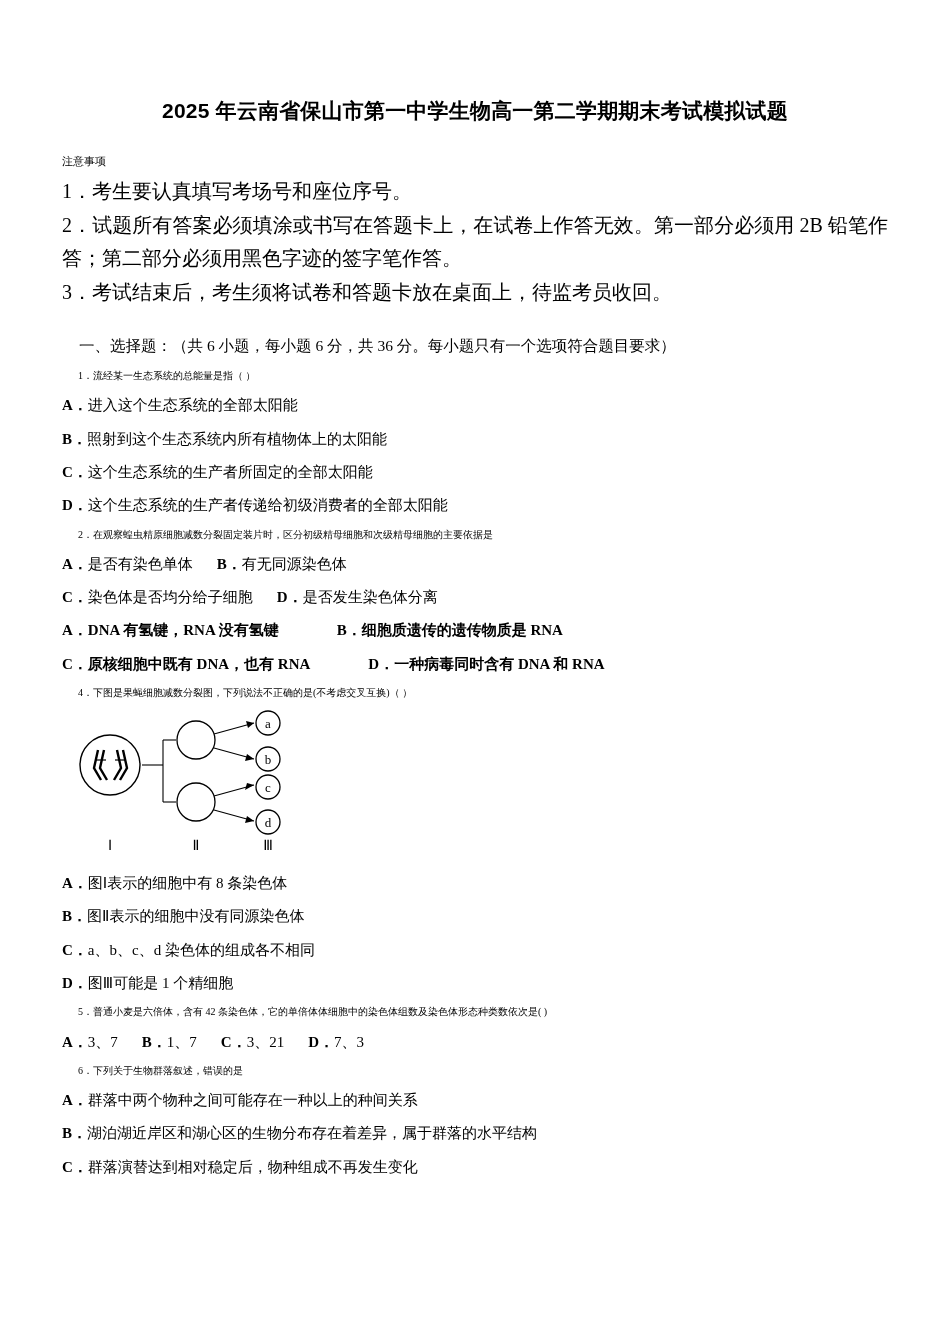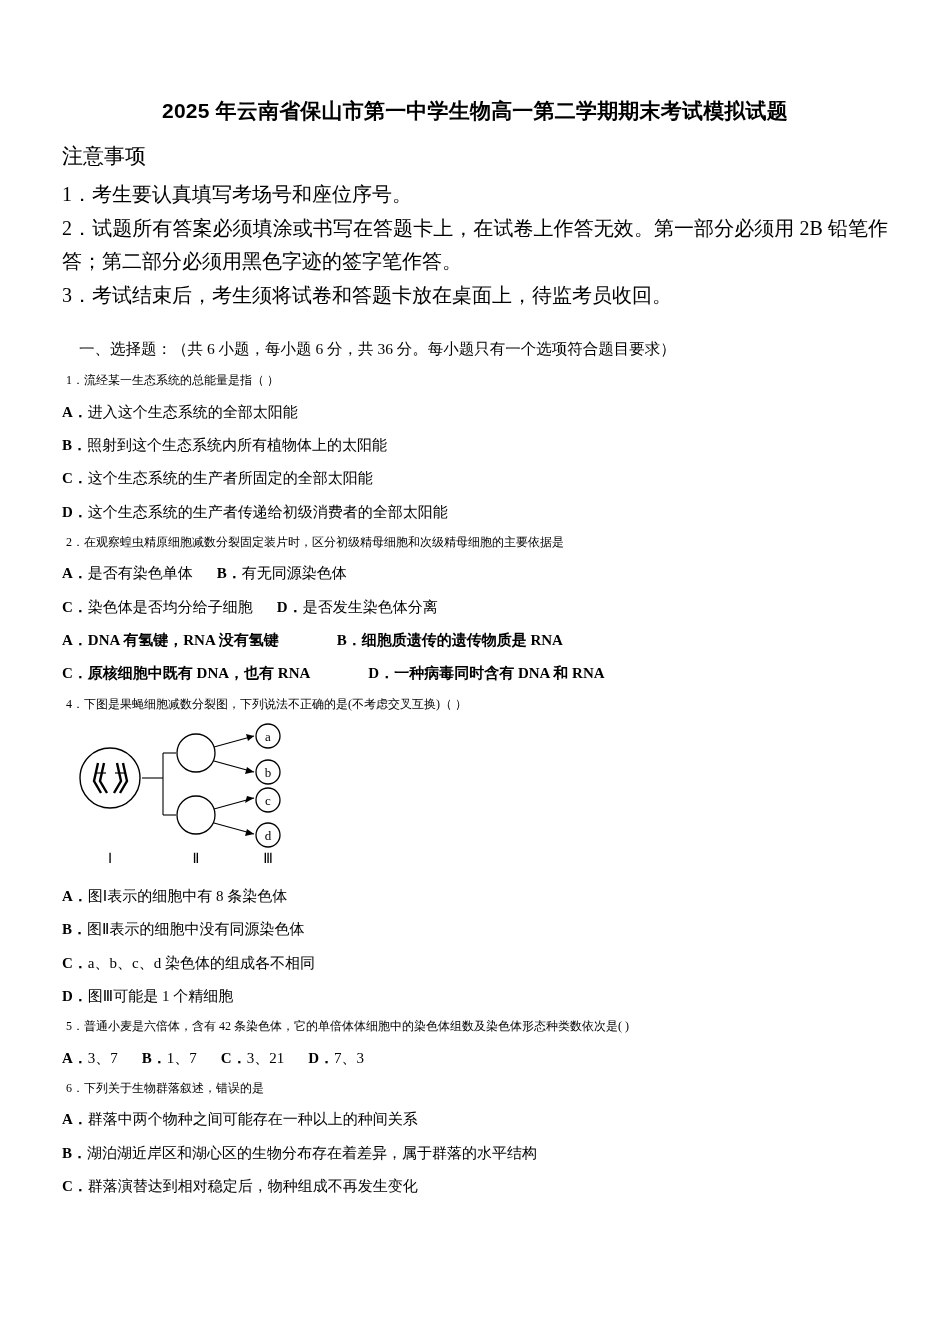--- a/index.html
+++ b/index.html
@@ -21,44 +21,44 @@
     height: 1344px;
     box-sizing: border-box;
     padding: 96px 62px 0 62px;
   }
   .doc-title {
     font-family: "Liberation Sans", sans-serif;
     font-weight: bold;
     font-size: 21px;
     text-align: center;
     letter-spacing: 0.2px;
-    margin: 0 0 16px 0;
+    margin: 0 0 28px 0;
     line-height: 1.4;
   }
   .notice-heading {
-    font-size: 21px;
+    font-size: 11px;
     margin: 8px 0 5px 0;
     line-height: 1.5;
   }
   .notice-line {
     font-size: 20px;
     line-height: 1.62;
     margin: 0 0 2px 0;
     text-align: justify;
   }
   .section-head {
     font-size: 15.5px;
     margin: 26px 0 9px 17px;
     line-height: 1.6;
     font-family: Liberation Serif, serif;
   }
   .q-stem {
-    font-size: 12px;
+    font-size: 10px;
     line-height: 1.62;
-    margin: 0 0 9px 4px;
+    margin: 0 0 9px 16px;
   }
   .q-num {
     font-family: "Liberation Serif", serif;
   }
   .opt {
     font-size: 15px;
     line-height: 1.62;
     margin: 0 0 9px 0;
   }
   .opt .lbl {

